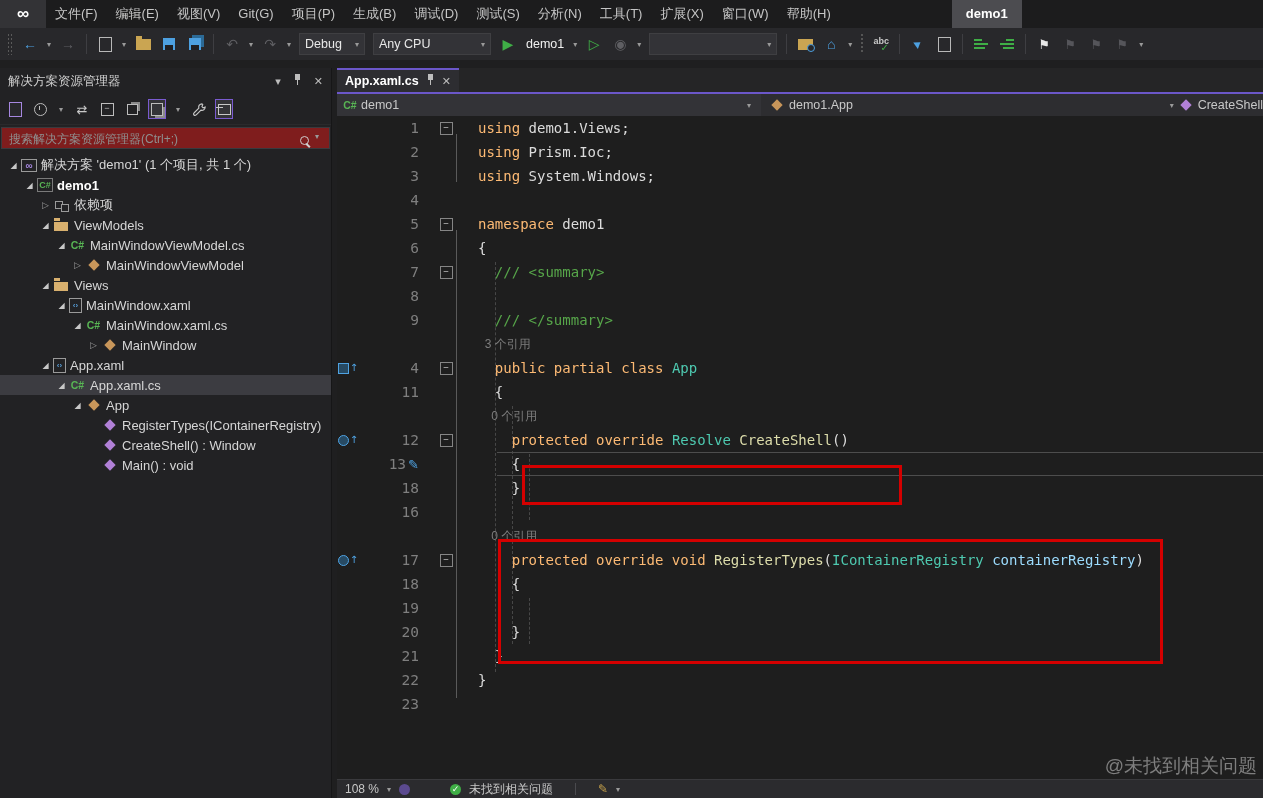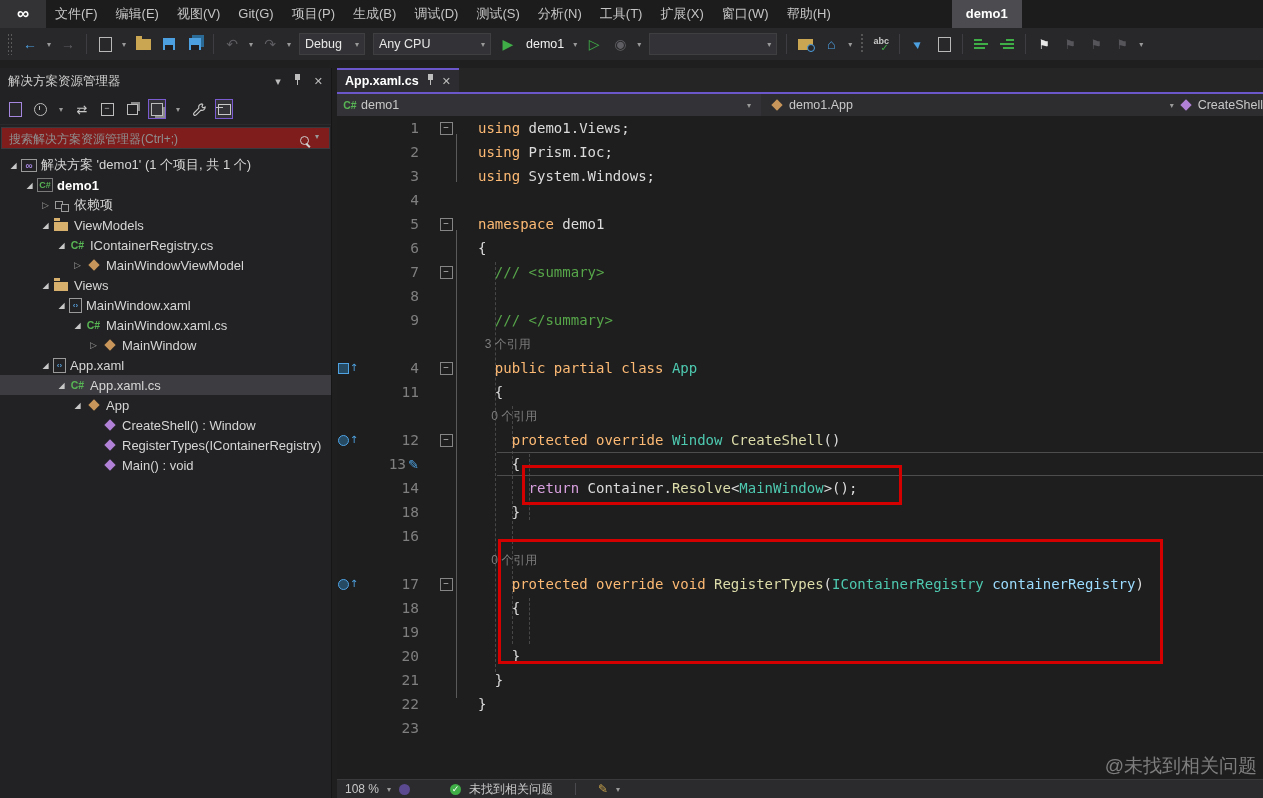--- a/index.html
+++ b/index.html
@@ -314,21 +314,21 @@
             <span class="tlabel">依赖项</span>
           </div>
           <div class="trow" style="padding-left: 38px;">
             <span class="tw">◢</span>
             <span class="ticon folder"></span>
             <span class="tlabel">ViewModels</span>
           </div>
           <div class="trow" style="padding-left: 54px;">
             <span class="tw">◢</span>
             <span class="ticon cs">C#</span>
-            <span class="tlabel">IContainerRegistry.cs</span>
+            <span class="tlabel">MainWindowViewModel.cs</span>
           </div>
           <div class="trow" style="padding-left: 70px;">
             <span class="tw col">▷</span>
             <span class="ticon class"></span>
             <span class="tlabel">MainWindowViewModel</span>
           </div>
           <div class="trow" style="padding-left: 38px;">
             <span class="tw">◢</span>
             <span class="ticon folder"></span>
             <span class="tlabel">Views</span>
@@ -359,26 +359,26 @@
             <span class="tlabel">App.xaml.cs</span>
           </div>
           <div class="trow" style="padding-left: 70px;">
             <span class="tw">◢</span>
             <span class="ticon class"></span>
             <span class="tlabel">App</span>
           </div>
           <div class="trow" style="padding-left: 86px;">
             <span class="tw"></span>
             <span class="ticon method"></span>
-            <span class="tlabel">CreateShell() : Window</span>
+            <span class="tlabel">RegisterTypes(IContainerRegistry)</span>
           </div>
           <div class="trow" style="padding-left: 86px;">
             <span class="tw"></span>
             <span class="ticon method"></span>
-            <span class="tlabel">RegisterTypes(IContainerRegistry)</span>
+            <span class="tlabel">CreateShell() : Window</span>
           </div>
           <div class="trow" style="padding-left: 86px;">
             <span class="tw"></span>
             <span class="ticon method"></span>
             <span class="tlabel">Main() : void</span>
           </div>
         </div>
     </div>
 
     <div class="splitter"></div>
@@ -509,33 +509,27 @@
             </div>
             <div class="crow">
               <span class="gly">
                 <span class="gi gci"></span>
                 <span class="ga">↑</span>
               </span>
               <span class="num">12</span>
               <span class="fold">
                 <span class="foldbox">−</span>
               </span>
-              <span class="txt"><span class="tk kw">    protected override </span><span class="tk ty">Window</span><span class="tk pl"> </span><span class="tk mth">CreateShell</span><span class="tk pl">()</span></span>
+              <span class="txt"><span class="tk kw">    protected override </span><span class="tk ty">Resolve</span><span class="tk pl"> </span><span class="tk mth">CreateShell</span><span class="tk pl">()</span></span>
             </div>
             <div class="crow">
               <span class="gly"></span>
               <span class="num">13<span class="pencil">✎</span></span>
               <span class="fold"></span>
               <span class="txt"><span class="tk pl">    {</span></span>
-            </div>
-            <div class="crow">
-              <span class="gly"></span>
-              <span class="num">14</span>
-              <span class="fold"></span>
-              <span class="txt"><span class="tk pl">      </span><span class="tk ctl">return</span><span class="tk pl"> Container.</span><span class="tk mth">Resolve</span><span class="tk pl">&lt;</span><span class="tk ty">MainWindow</span><span class="tk pl">&gt;();</span></span>
             </div>
             <div class="crow">
               <span class="gly"></span>
               <span class="num">18</span>
               <span class="fold"></span>
               <span class="txt"><span class="tk pl">    }</span></span>
             </div>
             <div class="crow">
               <span class="gly"></span>
               <span class="num">16</span>

